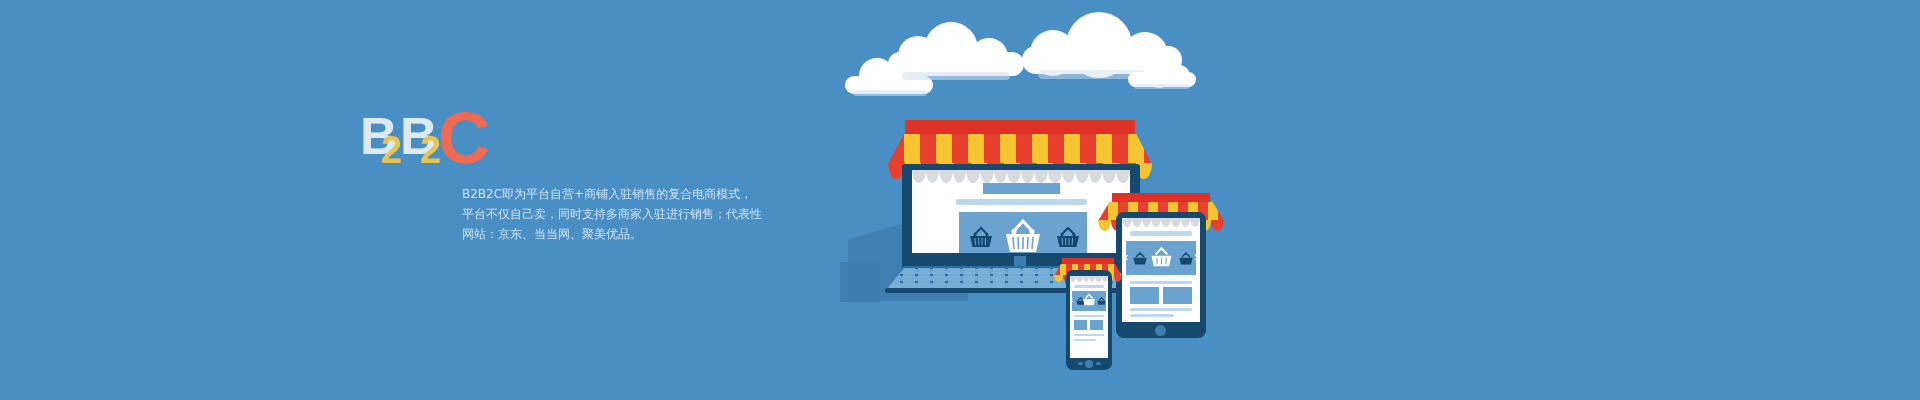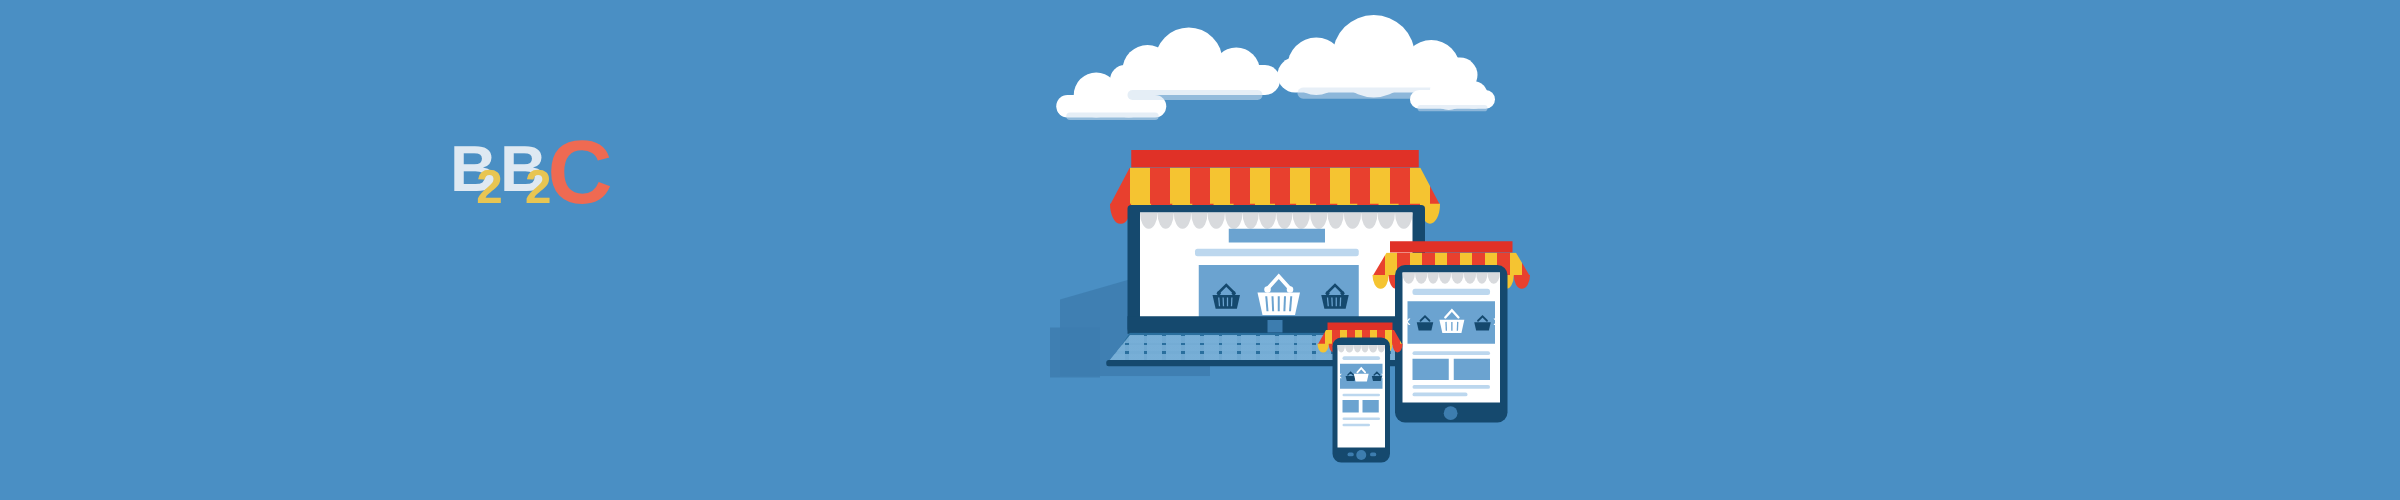--- a/index.html
+++ b/index.html
@@ -111,20 +111,21 @@
       <div class="logo">
         <span class="ch b1">B</span>
         <span class="ch d1">2</span>
         <span class="ch b2">B</span>
         <span class="ch d2">2</span>
         <span class="ch c1">C</span>
       </div>
 
 
 
+      <div class="paragraph">B2B2C即为平台自营+商铺入驻销售的复合电商模式，平台不仅自己卖，同时支持多商家入驻进行销售；代表性网站：京东、当当网、聚美优品。</div>
     </div>
   </div>
 
   <div class="illo">
 
     <div class="shadow-poly" style="left:8px;top:205px;width:120px;height:96px;opacity:.85;
                 clip-path:polygon(100% 0, 100% 100%, 0 100%, 0 36%);"></div>
     <div class="shadow-poly" style="left:0px;top:262px;width:40px;height:40px;opacity:.85;"></div>
 
     <div class="rect" style="left:65px;top:120px;width:230px;height:14px;background:#e03127;"></div>

